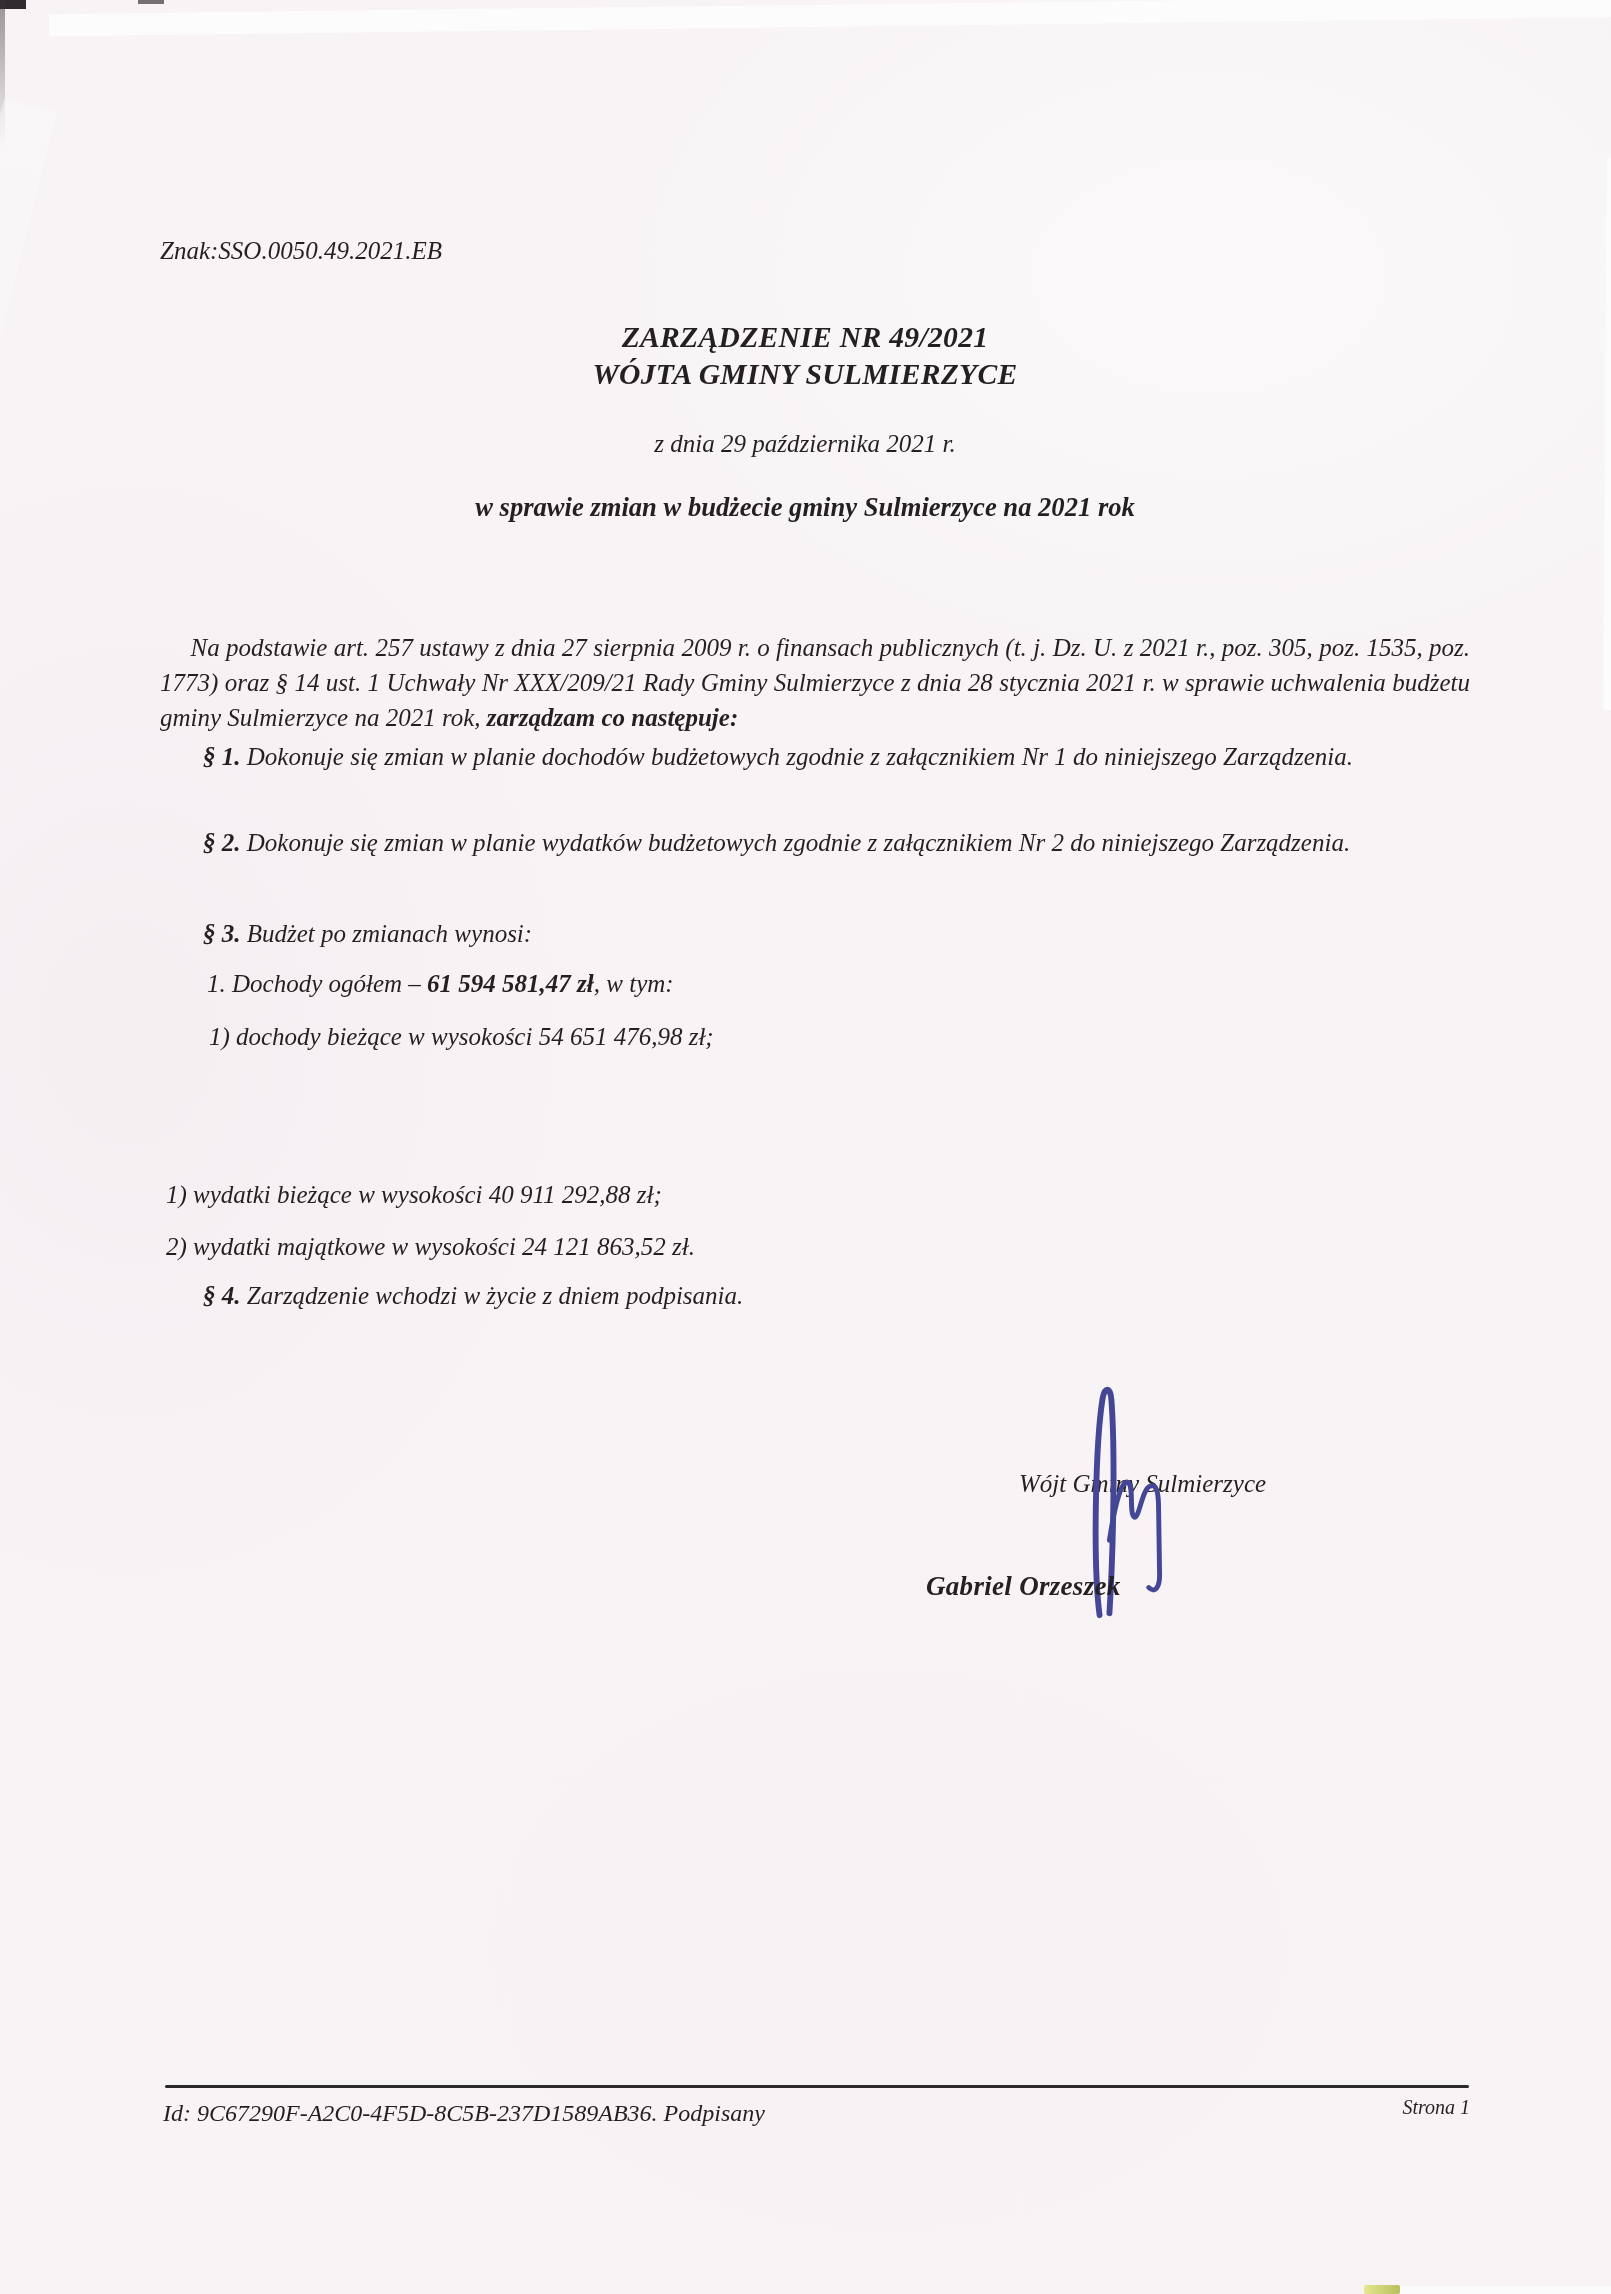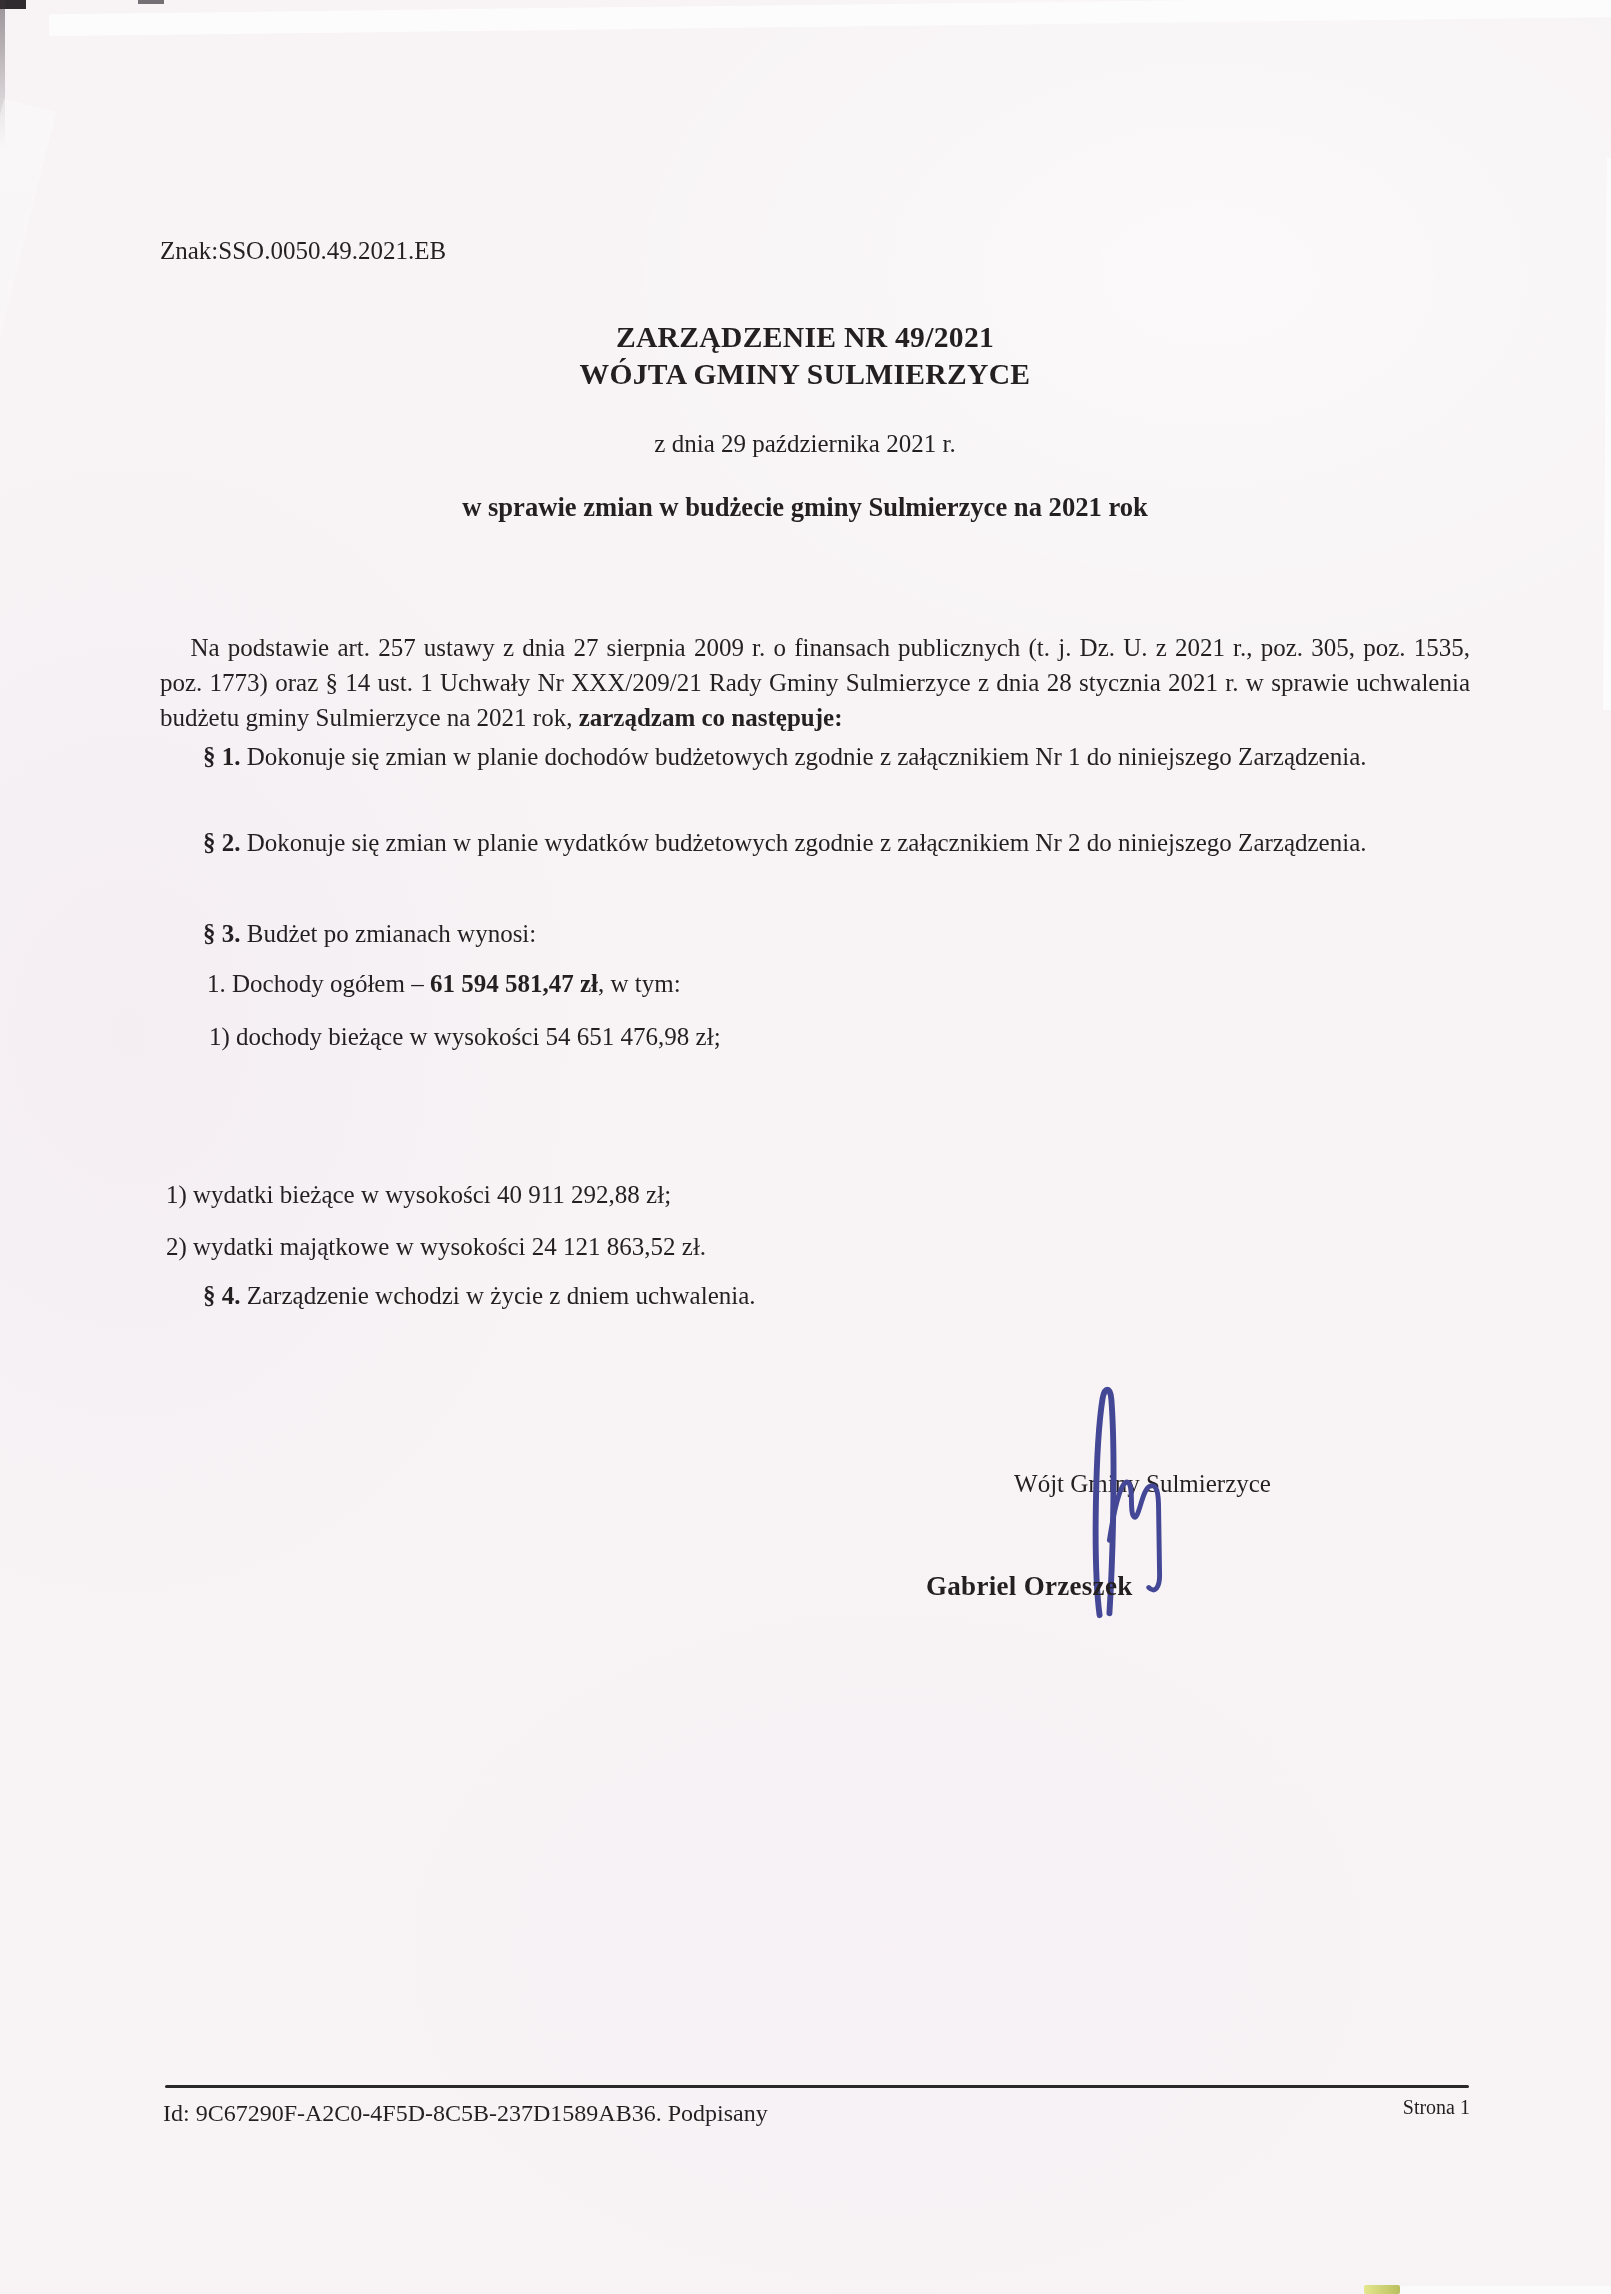--- a/index.html
+++ b/index.html
@@ -8,20 +8,21 @@
     width:1612px;height:2294px;
     margin:0 auto;
     overflow:hidden;
     font-family:"Liberation Serif","DejaVu Serif",serif;
     color:var(--ink_text,#241f21);
     background:
       radial-gradient(887px 591px at 75% 12%, rgba(255,255,255,.5), rgba(255,255,255,0) 70%),
       radial-gradient(690px 887px at 8% 45%, rgba(240,233,237,.55), rgba(240,233,237,0) 70%),
       radial-gradient(985px 690px at 55% 85%, rgba(246,240,243,.6), rgba(246,240,243,0) 75%),
       var(--paper,#f8f4f6);
+    font-style: italic;
   }
   .abs{position:absolute;}
   .txt{font-size:25px;line-height:35px;}
   .just{text-align:justify;}
   b,.b{font-weight:bold;}
 
   .ref{top:233px;left:160px;}
   .headwrap{top:319px;left:150px;width:1310px;text-align:center;}
   .title{font-size:29.6px;line-height:37px;font-weight:bold;letter-spacing:0.3px;}
   .date{top:426px;left:150px;width:1310px;text-align:center;}
@@ -90,21 +91,21 @@
 
   <p class="abs txt just bodyblock sec2"><b>§ 2.</b><span> Dokonuje się zmian w planie wydatków budżetowych zgodnie z załącznikiem Nr 2 do niniejszego Zarządzenia.</span></p>
 
   <p class="abs txt bodyblock sec3"><b>§ 3.</b><span> Budżet po zmianach wynosi:</span></p>
 
   <p class="abs txt bodyblock it-num it0"><span>1. Dochody ogółem – </span><b>61 594 581,47 zł</b><span>, w tym:</span></p>
   <p class="abs txt bodyblock it-let it1"><span>1) dochody bieżące w wysokości 54 651 476,98 zł;</span></p>
   <p class="abs txt bodyblock it-let it4"><span>1) wydatki bieżące w wysokości 40 911 292,88 zł;</span></p>
   <p class="abs txt bodyblock it-let it5"><span>2) wydatki majątkowe w wysokości 24 121 863,52 zł.</span></p>
 
-  <p class="abs txt bodyblock sec4"><b>§ 4.</b><span> Zarządzenie wchodzi w życie z dniem uchwalenia.</span></p>
+  <p class="abs txt bodyblock sec4"><b>§ 4.</b><span> Zarządzenie wchodzi w życie z dniem podpisania.</span></p>
 
   <div class="abs txt sigblock">Wójt Gminy Sulmierzyce</div>
   <svg class="abs sigsvg" viewBox="0 0 140 248" aria-hidden="true">
     <path d="M34,238 C27,185 30,62 37,18 C39,6 45,5 46,19 C50,72 48,172 44,236" stroke-width="6"></path>
     <path d="M44,162 C50,122 57,100 63,103 C69,107 64,134 69,138 C74,142 77,110 85,107 C92,104 94,113 94,131 L95,198 C95,210 90,216 84,210" stroke-width="5"></path>
   </svg>
   <div class="abs signame">Gabriel Orzeszek</div>
 
   <div class="abs footline"></div>
   <div class="abs footid">Id: 9C67290F-A2C0-4F5D-8C5B-237D1589AB36. Podpisany</div>

